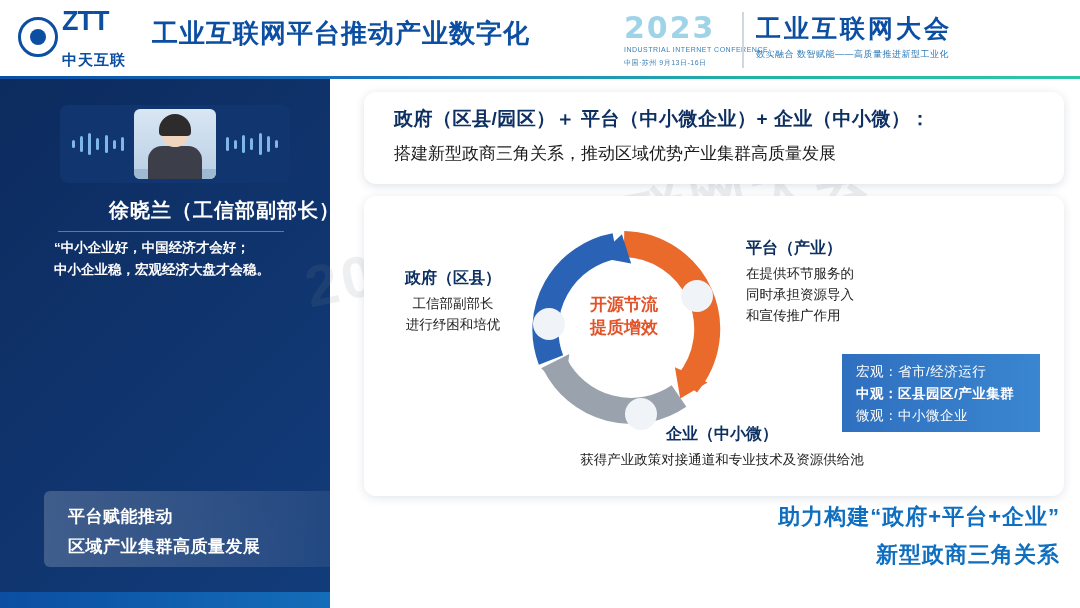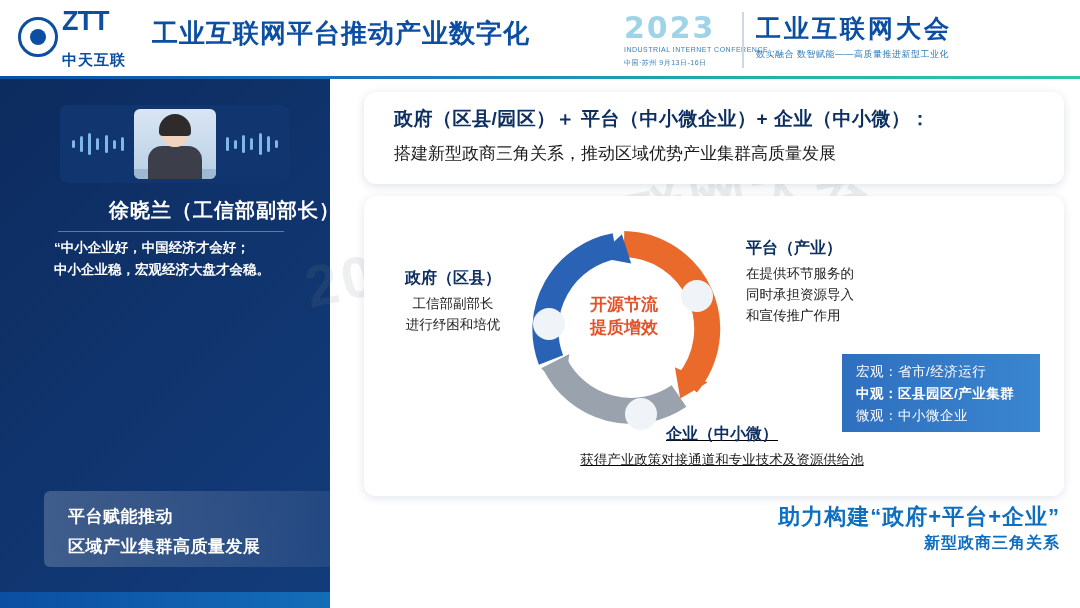--- a/index.html
+++ b/index.html
@@ -68,30 +68,30 @@
   
   .ring{position:absolute;left:155px;top:28px;width:210px;height:210px;}
   .ring svg{position:absolute;left:0;top:0;}
   .ring-center{position:absolute;left:48px;top:70px;width:114px;text-align:center;color:#e2532a;font-weight:bold;font-size:17px;line-height:1.35;}
 
   .lbl{position:absolute;}
   .lbl .t{font-size:16px;font-weight:bold;color:#0d2f62;}
   .lbl .d{font-size:13.5px;color:#222;line-height:1.55;margin-top:5px;}
   .lbl-gov{left:24px;top:72px;width:130px;text-align:center;}
   .lbl-plat{left:382px;top:42px;width:200px;}
-  .lbl-ent{left:148px;top:228px;width:420px;text-align:center;text-decoration:underline;}
+  .lbl-ent{left:148px;top:228px;width:420px;text-align:center;}
 
   .infobox{position:absolute;left:478px;top:158px;width:198px;height:78px;background:linear-gradient(90deg,#2f6fbf,#3a86d0);border-radius:0;color:#ffffff;}
   .infobox div{position:absolute;left:14px;font-size:13.5px;letter-spacing:.5px;}
   .ib1{top:9px;} .ib2{top:31px;font-weight:bold;} .ib3{top:53px;text-align:center;}
 
   
   .slogan{position:absolute;left:620px;top:502px;width:440px;text-align:right;color:#0e6ec0;font-weight:bold;}
   .sl1{font-size:22px;letter-spacing:1px;}
-  .sl2{font-size:16px;letter-spacing:1px;margin-top:1px;}
+  .sl2{font-size:22px;letter-spacing:1px;margin-top:8px;}
 </style>
 </head>
 <body>
 
 <div class="slide">
 
   <div class="header">
     <div class="logo">
       <div class="logo-mark"></div>
       <div class="logo-text">

